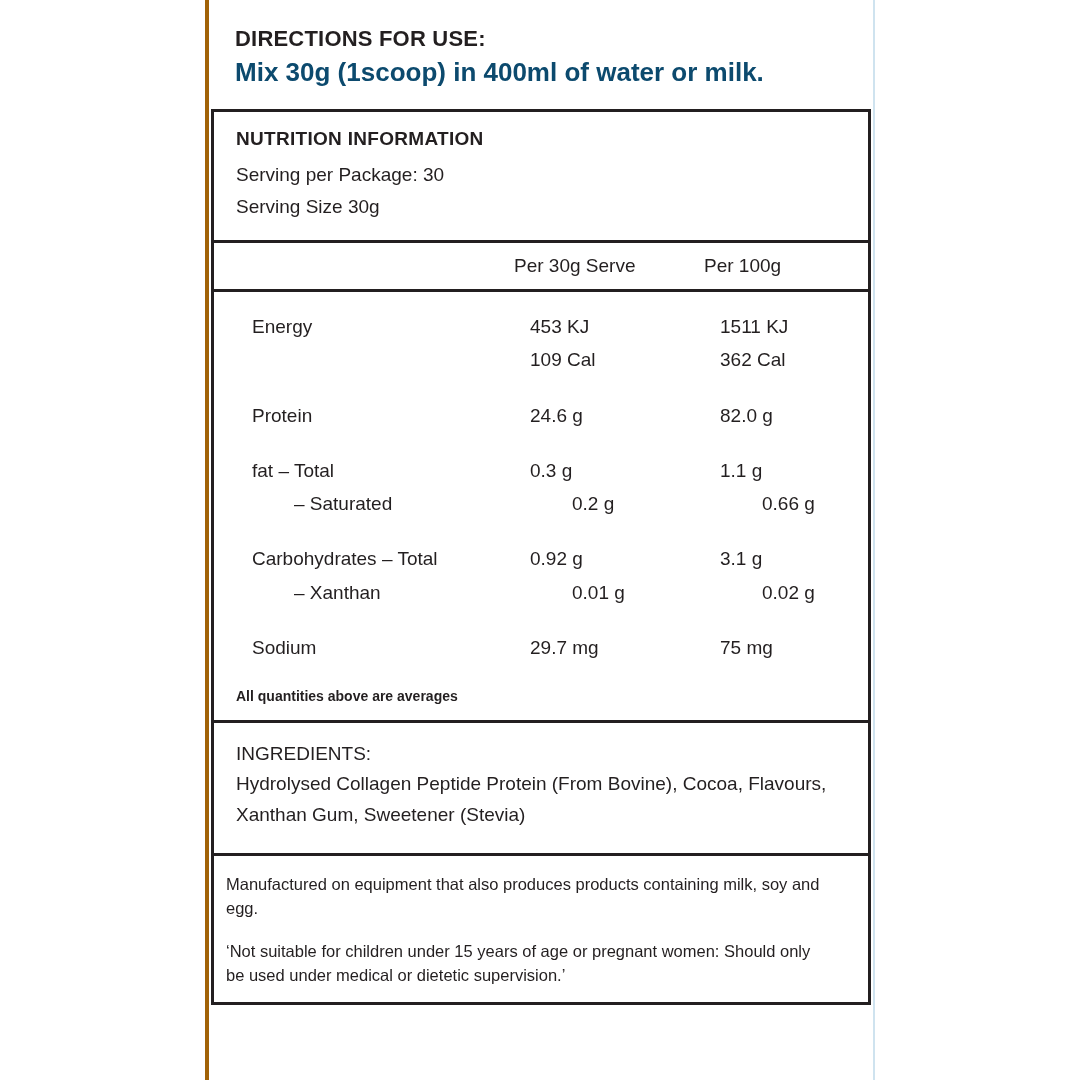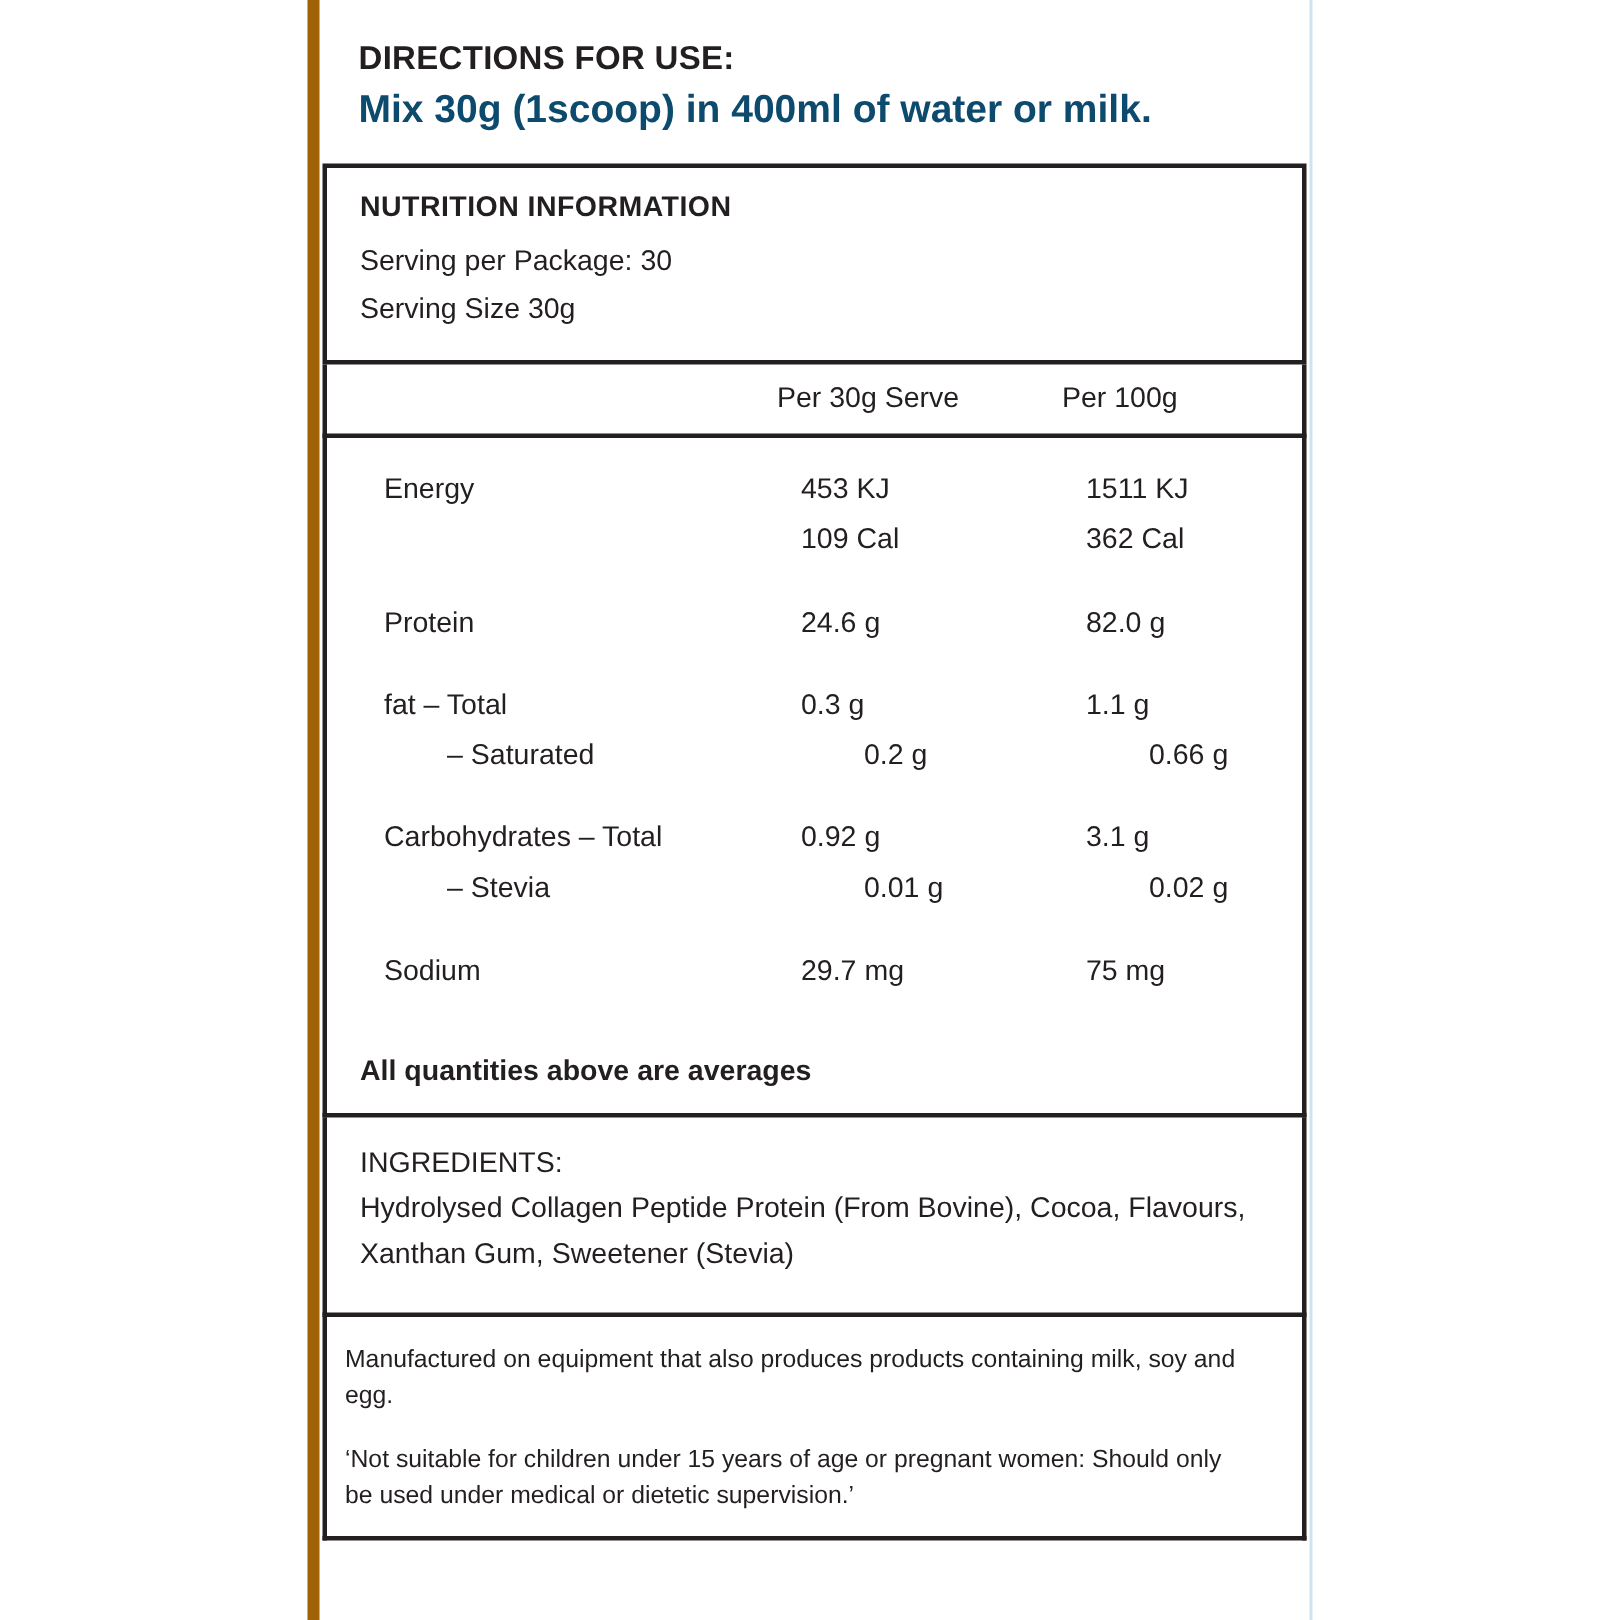--- a/index.html
+++ b/index.html
@@ -17,21 +17,21 @@
   }
 
   
   #label-panel {
     position: absolute;
     left: 205px;
     top: 0;
     width: 670px;
     height: 1080px;
     background: #ffffff;
-    border-left: 8px solid #a16207;
+    border-left: 4px solid #a16207;
     border-right: 2px solid #cfe3ef;
     box-sizing: border-box;
   }
 
   
   #directions {
     padding: 24px 26px 0 26px;
   }
   .dir-title {
     font-size: 22px;
@@ -113,23 +113,23 @@
   }
   .nut-row {
     display: flex;
     align-items: baseline;
     line-height: 1.75;
   }
   .nut-row .c-name.indent {
     padding-left: 42px;
   }
   .averages {
-    font-size: 19px;
-    font-weight: bold;
-    margin-top: 40px;
+    font-size: 14px;
+    font-weight: bold;
+    margin-top: 24px;
     color: #231f20;
   }
 
   
   #ingredients-box {
     padding: 16px 22px 22px 22px;
   }
   .ing-title {
     font-size: 19px;
     line-height: 1.6;
@@ -216,21 +216,21 @@
       </div>
     </div>
 
     <div class="nut-group">
       <div class="nut-row">
         <div class="c-name">Carbohydrates – Total</div>
         <div class="c-serve">0.92 g</div>
         <div class="c-100">3.1 g</div>
       </div>
       <div class="nut-row">
-        <div class="c-name indent">– Stevia</div>
+        <div class="c-name indent">– Xanthan</div>
         <div class="c-serve">0.01 g</div>
         <div class="c-100">0.02 g</div>
       </div>
     </div>
 
     <div class="nut-group">
       <div class="nut-row">
         <div class="c-name">Sodium</div>
         <div class="c-serve">29.7 mg</div>
         <div class="c-100">75 mg</div>

